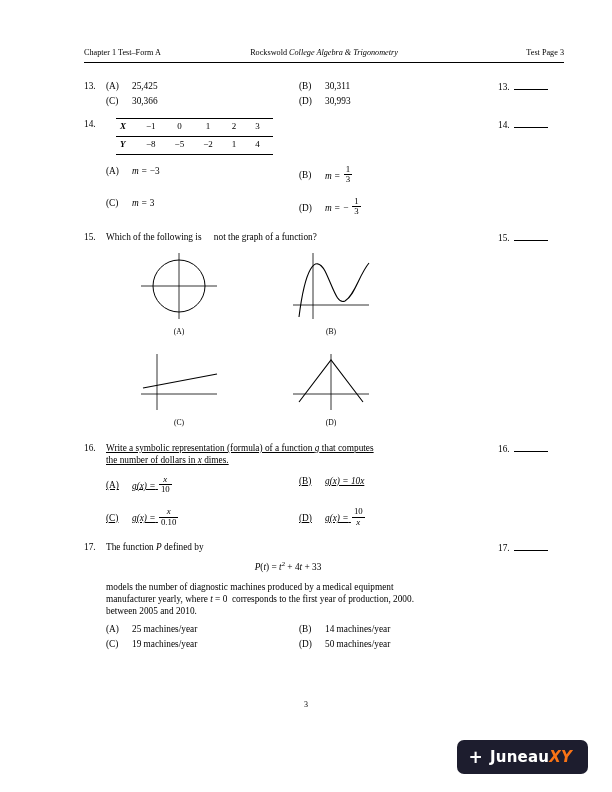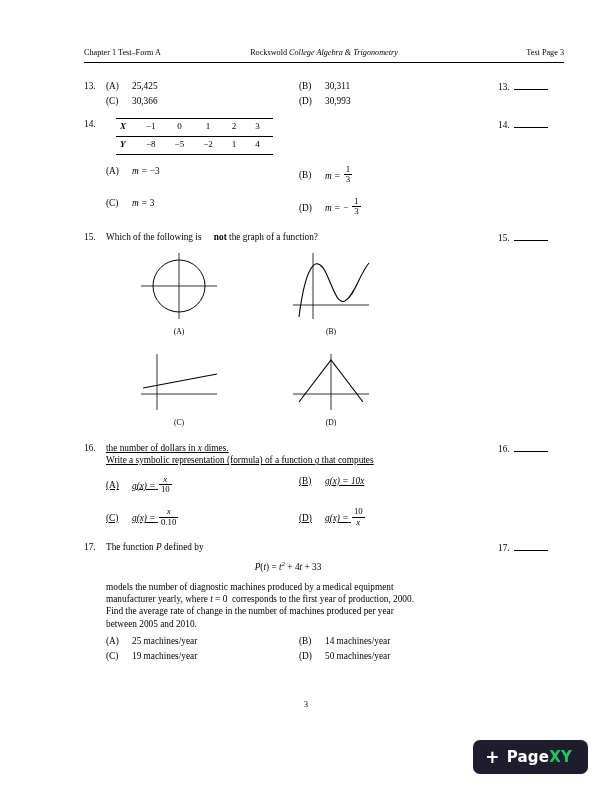--- a/index.html
+++ b/index.html
@@ -100,21 +100,21 @@
   .choice {
     display: flex;
     align-items: baseline;
   }
   .choice .lab {
     width: 26px;
     flex: none;
   }
   .choice .val { }
   i, .it { font-style: italic; }
-  .bold { font-weight: bold; padding-left: 10px; }
+  .bold { font-weight: normal; padding-left: 10px; }
   
   .frac {
     display: inline-block;
     vertical-align: -0.42em;
     text-align: center;
     font-size: 0.95em;
     line-height: 1.05;
     margin: 0 1px;
   }
   .frac .num { display: block; padding: 0 2px; }
@@ -192,21 +192,21 @@
     font-size: 15px;
     font-weight: bold;
     letter-spacing: .2px;
   }
   .watermark .plus {
     font-size: 17px;
     font-weight: bold;
     line-height: 1;
     color: #fff;
   }
-  .watermark .xy { color: #22c55e; }
+  .watermark .xy { color: #f97316; font-style: italic; }
 </style>
 </head>
 <body>
 
 <div class="page">
 
   <div class="header">
     <span>Chapter 1 Test–Form A</span>
     <span class="center"><span>Rockswold </span><i>College Algebra &amp; Trigonometry</i></span>
     <span>Test Page 3</span>
@@ -336,22 +336,22 @@
         </div>
       </div>
     </div>
 
     <div class="q" style="margin-top:14px;text-decoration:underline;">
       <span class="qnum">16.</span>
       <span class="ansline">
         <span>16.</span><span class="blank"></span>
       </span>
       <div class="qbody">
+        <div>Write a symbolic representation (formula) of a function <i>g</i> that computes</div>
         <div>the number of dollars in <i>x</i> dimes.</div>
-        <div>Write a symbolic representation (formula) of a function <i>g</i> that computes</div>
       </div>
 
       <div class="choices tall" style="margin-top:8px;">
         <div class="choice">
           <span class="lab">(A)</span>
           <span class="val"><i>g(x) =</i> <span class="frac"><span class="num it">x</span><span class="den">10</span></span></span>
         </div>
         <div class="choice">
           <span class="lab">(B)</span>
           <span class="val it">g(x) = 10x</span>
@@ -376,21 +376,20 @@
         <div>The function <i>P</i> defined by</div>
       </div>
 
       <div class="formula">
         <i>P</i>(<i>t</i>) = <i>t</i><span class="sup">2</span> + 4<i>t</i> + 33
       </div>
 
       <div class="qbody">
         <div>models the number of diagnostic machines produced by a medical equipment</div>
         <div>manufacturer yearly, where <i>t</i> = 0&nbsp; corresponds to the first year of production, 2000.</div>
-        <div>Find the average rate of change in the number of machines produced per year</div>
         <div>between 2005 and 2010.</div>
       </div>
 
       <div class="choices" style="margin-top:5px;">
         <div class="choice">
             <span class="lab">(A)</span>
             <span class="val">25 machines/year</span>
           </div>
         <div class="choice">
             <span class="lab">(B)</span>
@@ -406,16 +405,16 @@
           </div>
       </div>
     </div>
 
   </div>
 
   <div class="pagenum">3</div>
 
   <div class="watermark">
     <span class="plus">+</span>
-    <span><span>Page</span><span class="xy">XY</span></span>
+    <span><span>Juneau</span><span class="xy">XY</span></span>
   </div>
 
 </div>
 
 </body></html>

